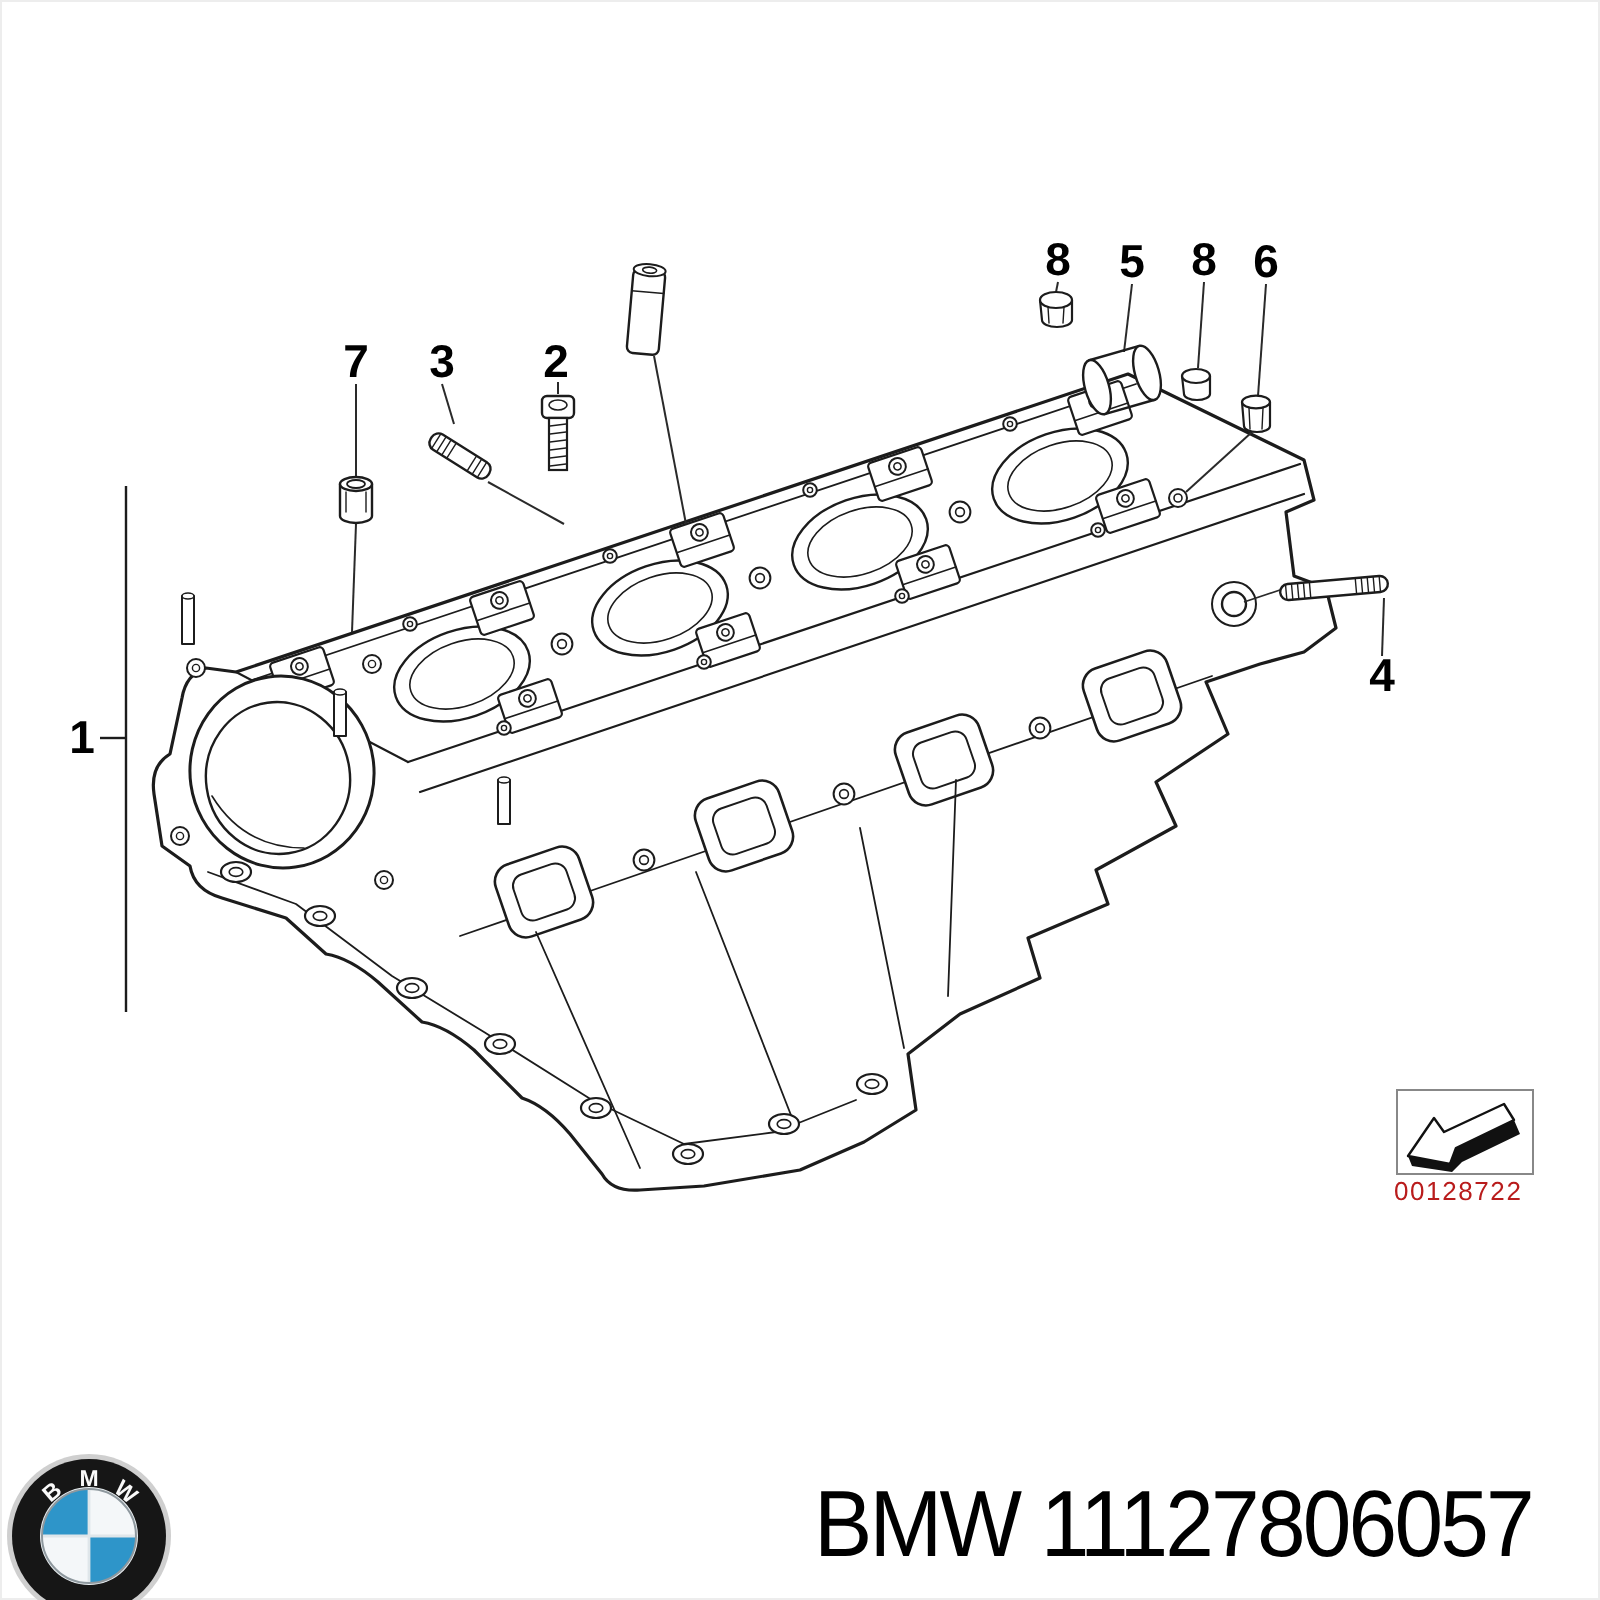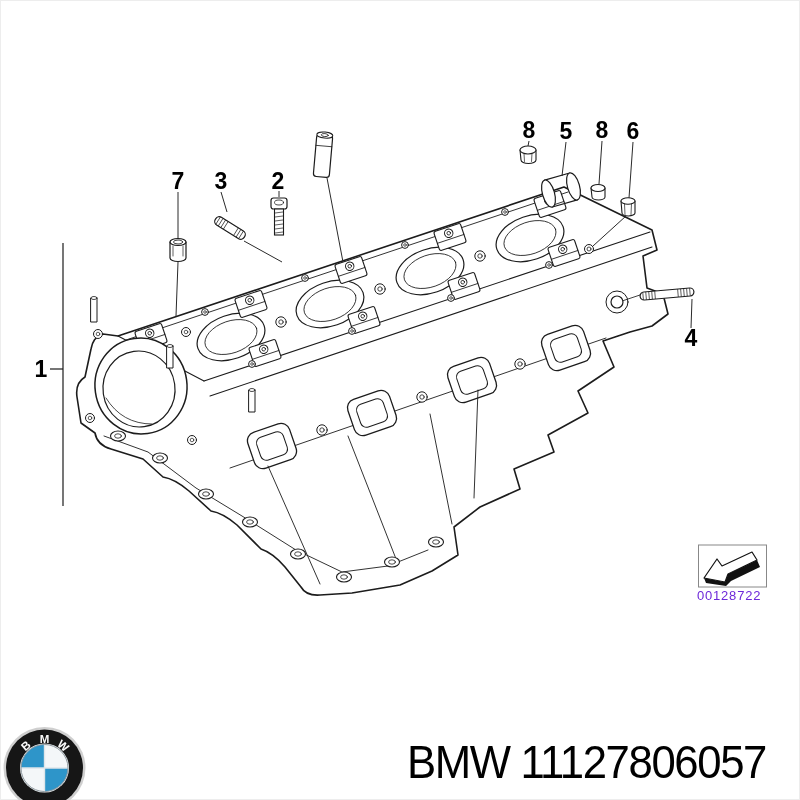--- a/index.html
+++ b/index.html
@@ -9,21 +9,21 @@
     box-shadow:inset 0 0 0 1px #ededed;
   }
   .diagram-svg{position:absolute;left:0;top:0;width:800px;height:800px;}
   .callout{
     position:absolute;transform:translate(-50%,-50%);
     font-size:23px;font-weight:700;color:#000;line-height:1;
     letter-spacing:0;
   }
   .stamp-code{
     position:absolute;left:697px;top:588px;width:80px;
-    font-size:13px;color:#6d28d9;letter-spacing:0.8px;line-height:16px;
+    font-size:13px;color:#b91c1c;letter-spacing:0.8px;line-height:16px;
   }
   .footer-title{
     position:absolute;left:407px;top:740px;
     font-size:47px;line-height:44px;font-weight:400;color:#000;
     letter-spacing:-1.5px;white-space:nowrap;
     transform:scaleX(0.93);transform-origin:left top;
   }
   .bmw-logo-svg{position:absolute;left:1px;top:727px;}
 </style>
 </head>

